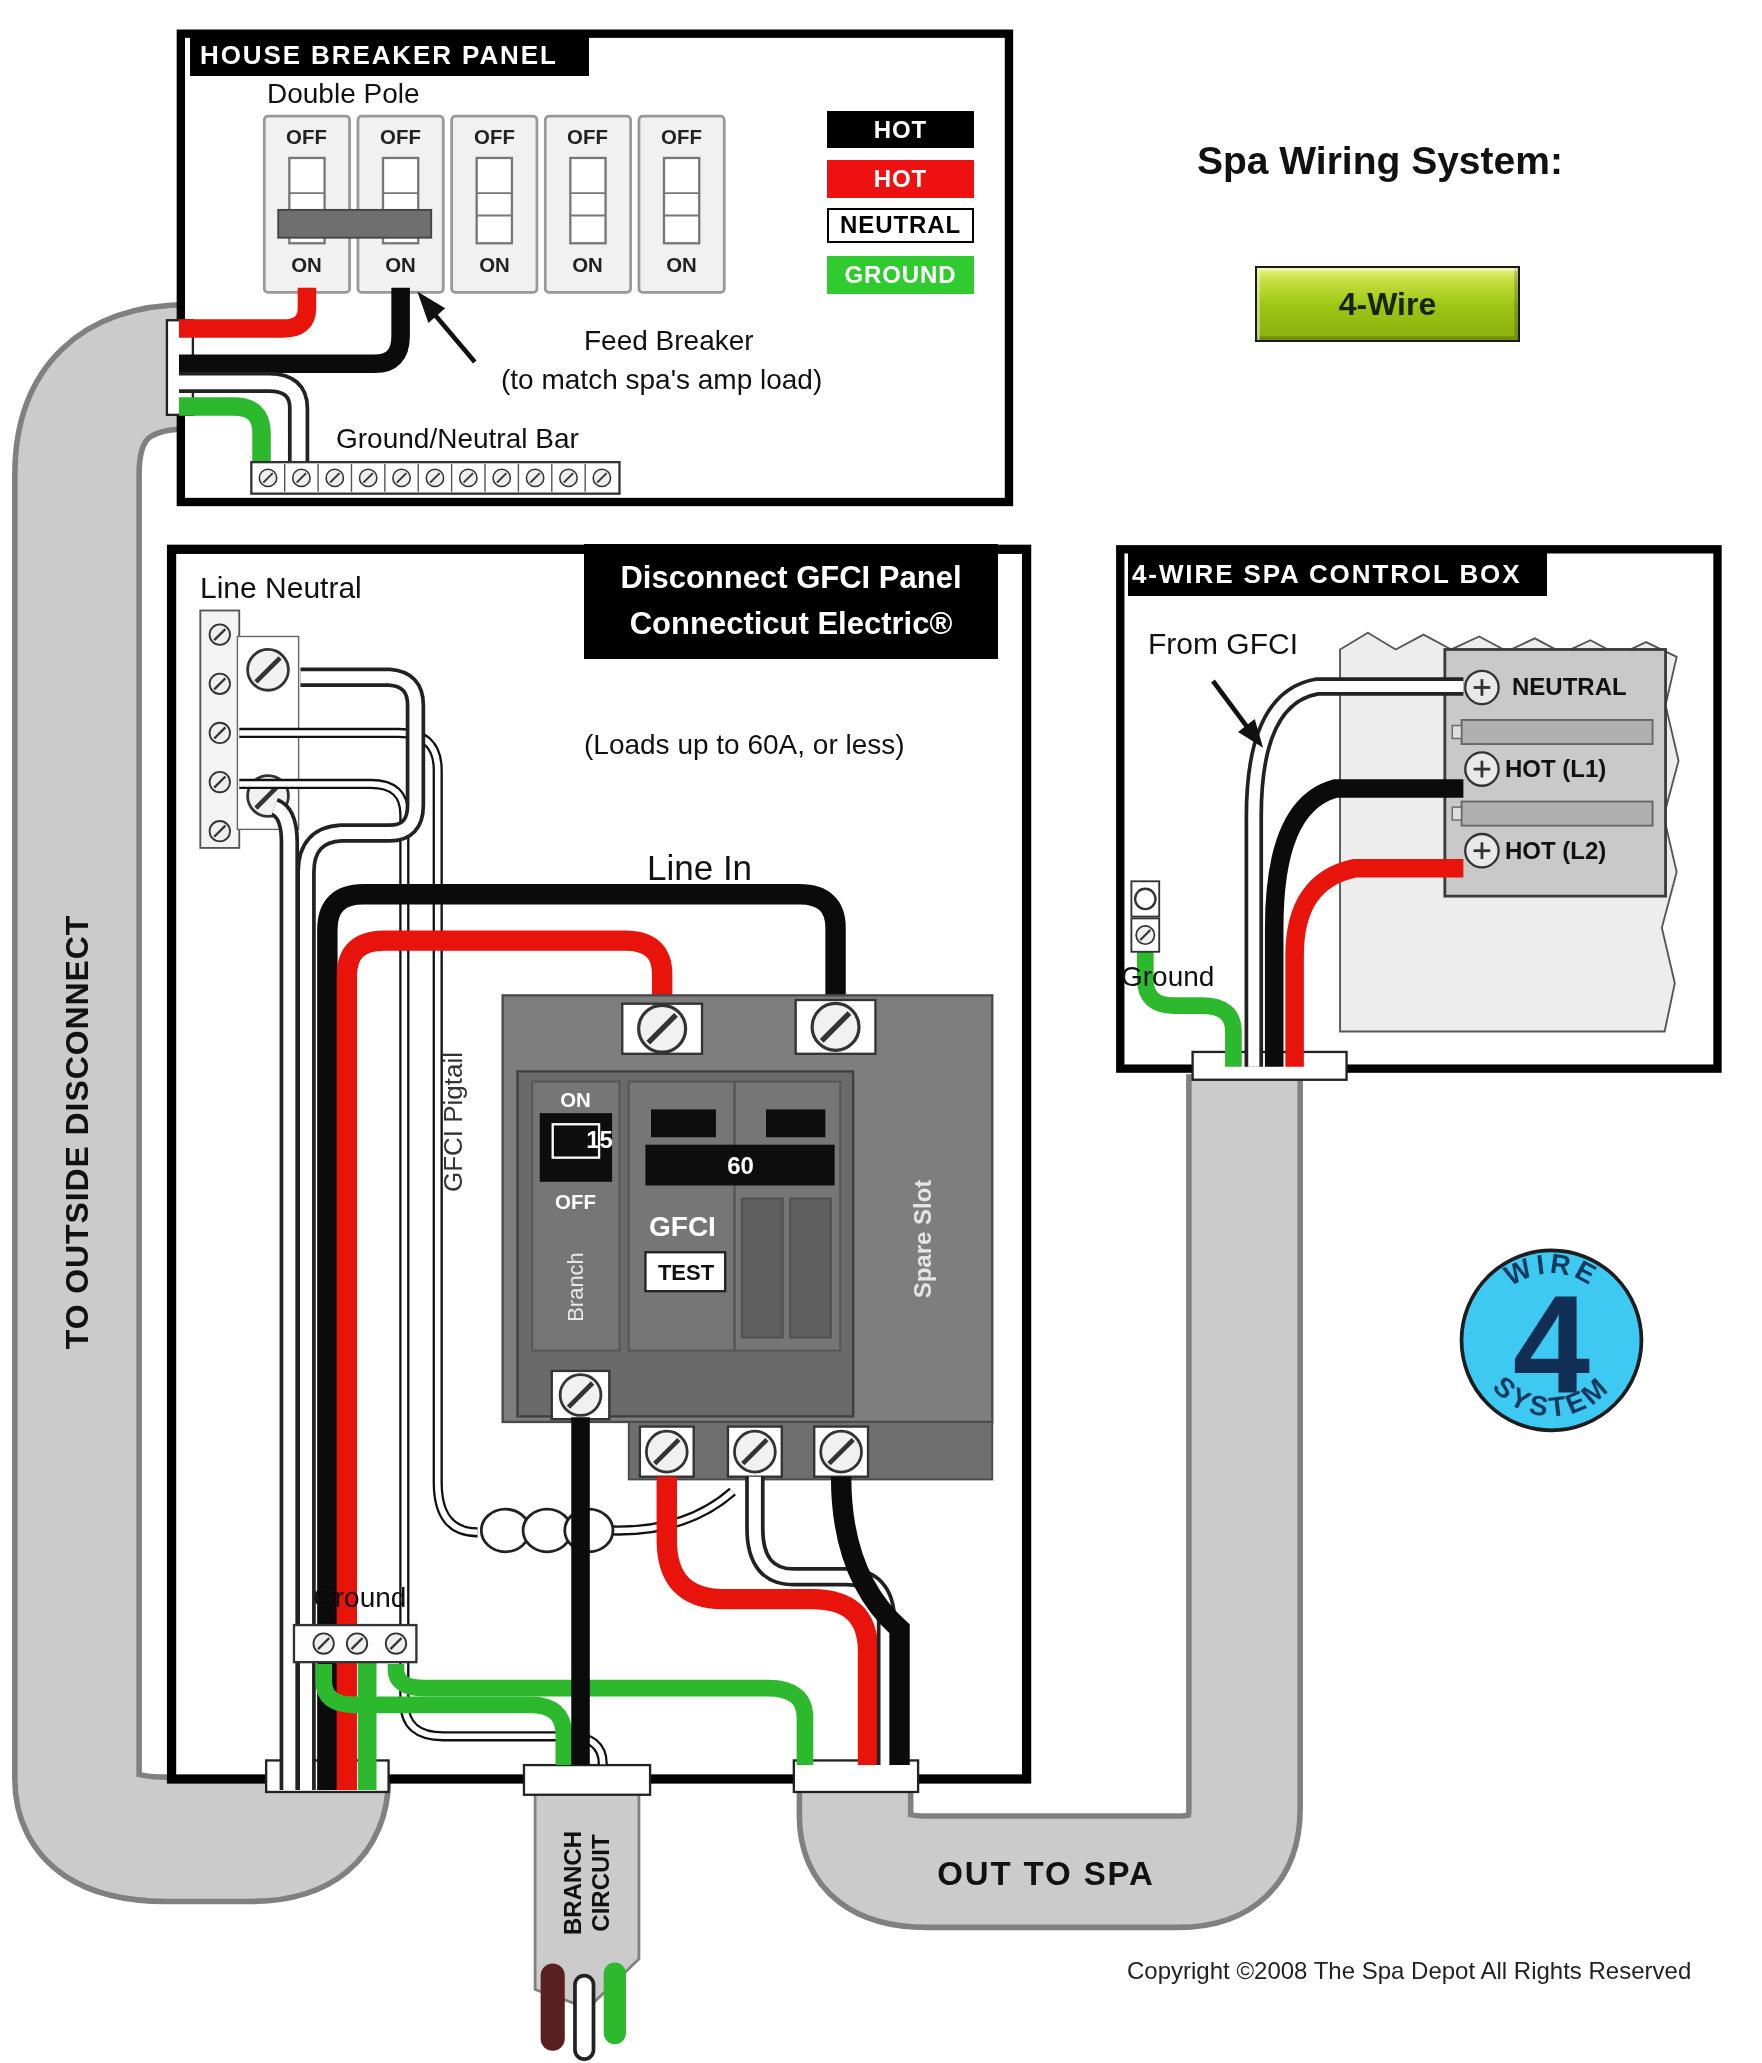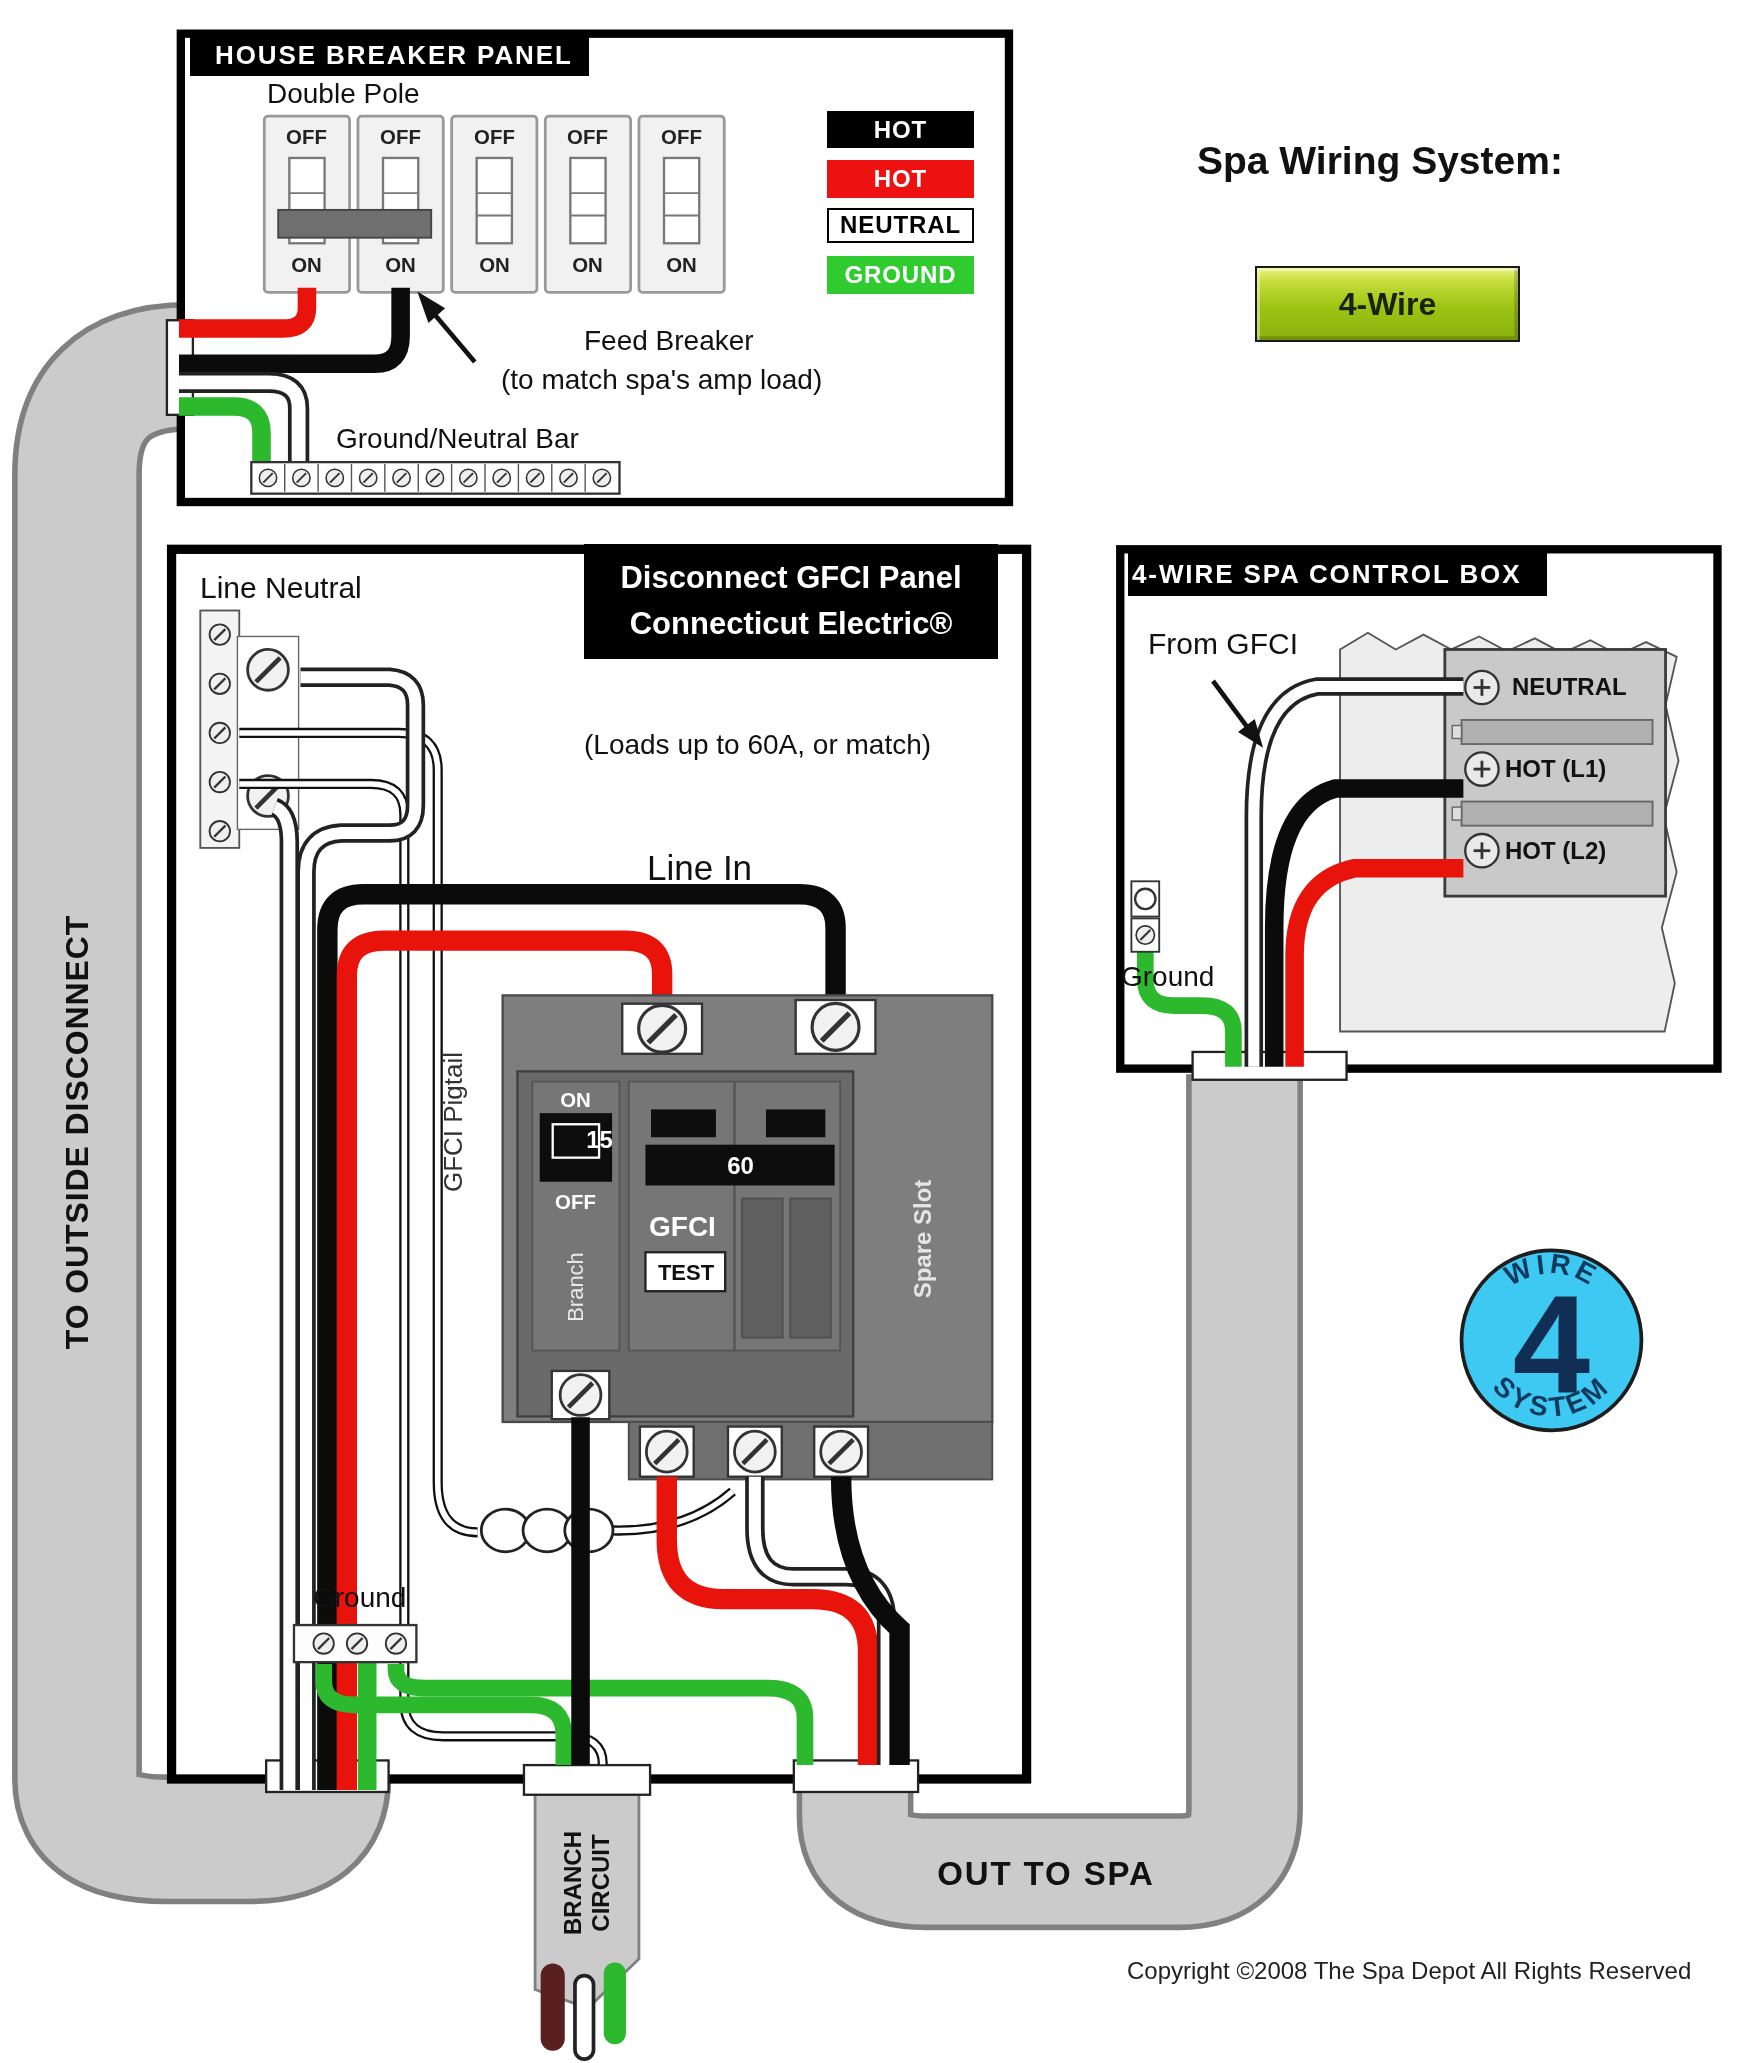--- a/index.html
+++ b/index.html
@@ -3,21 +3,21 @@
 <meta charset="utf-8">
 <style>
   html,body{margin:0;padding:0;background:#fff;}
   body{font-family:"Liberation Sans", sans-serif;}
   .canvas{position:relative;width:1762px;height:2064px;background:#fff;overflow:hidden;}
   .canvas svg{position:absolute;left:0;top:0;z-index:1;}
   .lbl{position:absolute;z-index:2;color:#111;white-space:nowrap;}
   .ctr{text-align:center;}
   .rot{transform:translate(-50%,-50%) rotate(-90deg);transform-origin:center;}
   .house-title,.gfci-title,.spa-title{background:#000;color:#fff;font-weight:bold;z-index:3;}
-  .house-title{left:190px;top:35px;width:399px;height:41px;line-height:41px;padding-left:25px;font-size:26px;letter-spacing:1.9px;box-sizing:border-box;}
+  .house-title{left:190px;top:35px;width:399px;height:41px;line-height:41px;padding-left:10px;font-size:26px;letter-spacing:1.9px;box-sizing:border-box;}
   .spa-title{left:1128px;top:553px;width:419px;height:43px;line-height:43px;padding-left:4px;font-size:26px;letter-spacing:1.9px;box-sizing:border-box;}
   .gfci-title{left:584px;top:544px;width:414px;height:115px;font-size:31px;text-align:center;line-height:46px;padding-top:11px;box-sizing:border-box;}
   .legend-item{position:absolute;left:827px;width:147px;z-index:2;font-weight:bold;font-size:24px;text-align:center;letter-spacing:0.9px;box-sizing:border-box;}
   .legend-hot-black{top:111px;height:37px;line-height:37px;background:#000;color:#fff;}
   .legend-hot-red{top:160px;height:38px;line-height:38px;background:#ee1111;color:#fff;}
   .legend-neutral{top:208px;height:35px;line-height:30px;background:#fff;color:#000;border:2.8px solid #000;}
   .legend-ground{top:256px;height:38px;line-height:38px;background:#2fcb2f;color:#fff;}
   .brk-lbl{position:absolute;z-index:2;width:85px;text-align:center;font-size:20.4px;font-weight:bold;color:#222;}
   .btn{position:absolute;left:1255px;width:265px;height:76px;z-index:2;border:2.8px solid #1a1a1a;
        background:linear-gradient(180deg,#e9f27e 0%,#c3dc3a 20%,#9cc414 55%,#8ab00e 100%);
@@ -302,21 +302,21 @@
   <div class="lbl" style="left:336px;top:423px;font-size:28px;">Ground/Neutral Bar</div>
 
   <div class="lbl" style="left:1197px;top:139px;font-size:39px;font-weight:bold;">Spa Wiring System:</div>
   <div class="btn" style="top:266px;">4-Wire</div>
 
   <div class="lbl gfci-title">
     <div>Disconnect GFCI Panel</div>
     <div>Connecticut Electric®</div>
   </div>
   <div class="lbl" style="left:200px;top:571px;font-size:30px;">Line Neutral</div>
-  <div class="lbl" style="left:584px;top:729px;font-size:28px;">(Loads up to 60A, or match)</div>
+  <div class="lbl" style="left:584px;top:729px;font-size:28px;">(Loads up to 60A, or less)</div>
   <div class="lbl" style="left:647px;top:848px;font-size:35px;">Line In</div>
   <div class="lbl rot" style="left:453px;top:1122px;font-size:26px;color:#333;">GFCI Pigtail</div>
 
   <div class="lbl white-txt ctr" style="left:533px;top:1089px;width:85px;font-size:20.4px;">ON</div>
   <div class="lbl white-txt ctr" style="left:533px;top:1126px;width:85px;font-size:24px;margin-left:24px;">15</div>
   <div class="lbl white-txt ctr" style="left:533px;top:1191px;width:85px;font-size:20.4px;">OFF</div>
   <div class="lbl rot" style="left:576px;top:1287px;font-size:22px;color:#e8e8e8;">Branch</div>
   <div class="lbl white-txt ctr" style="left:646px;top:1152px;width:189px;font-size:24px;">60</div>
   <div class="lbl white-txt" style="left:649px;top:1211px;font-size:28px;">GFCI</div>
   <div class="lbl ctr" style="left:646px;top:1260px;width:80px;font-size:22px;font-weight:bold;">TEST</div>

